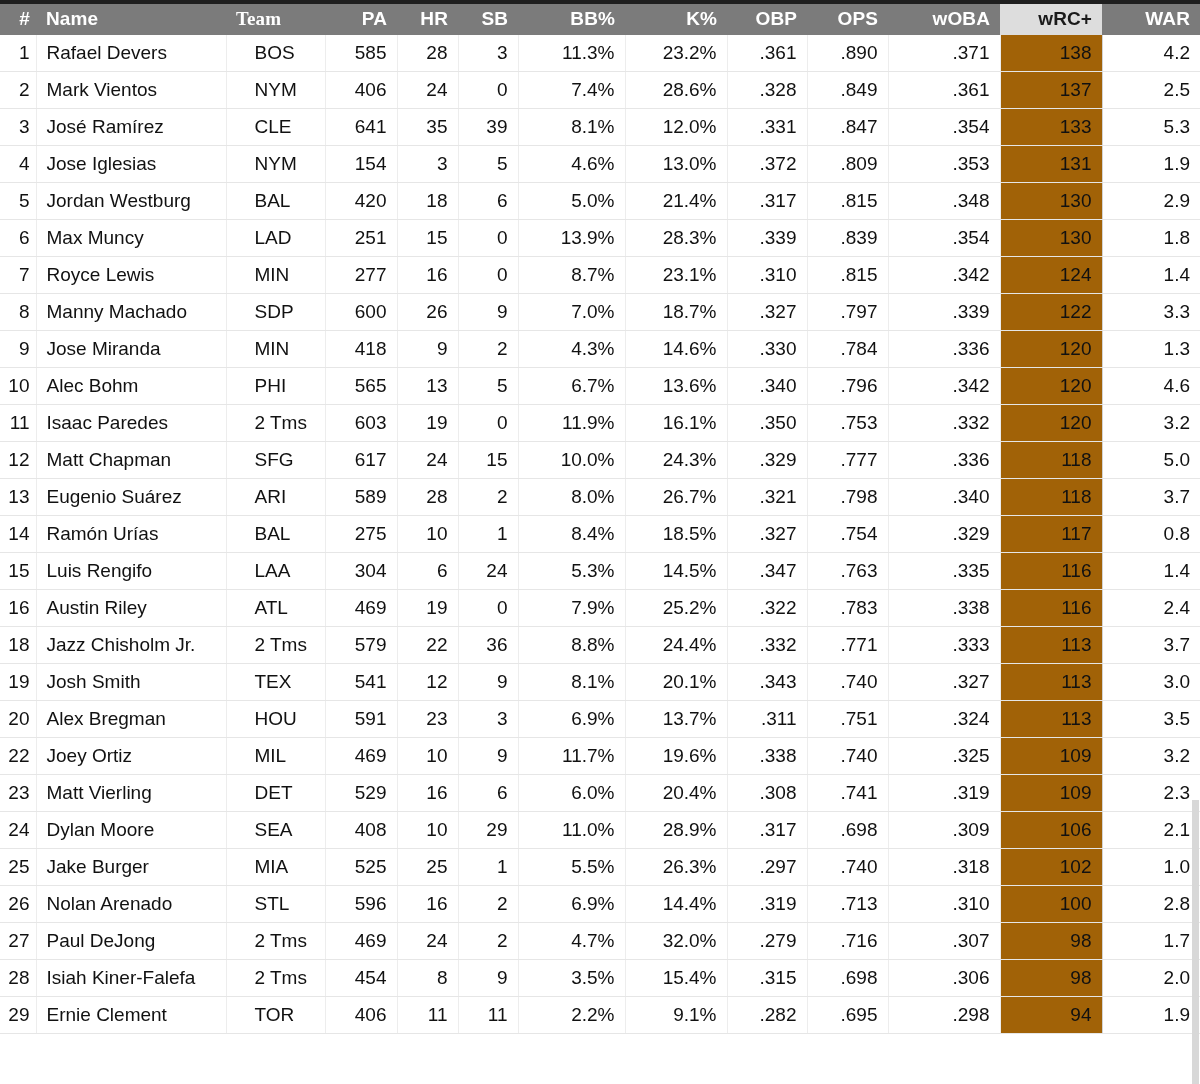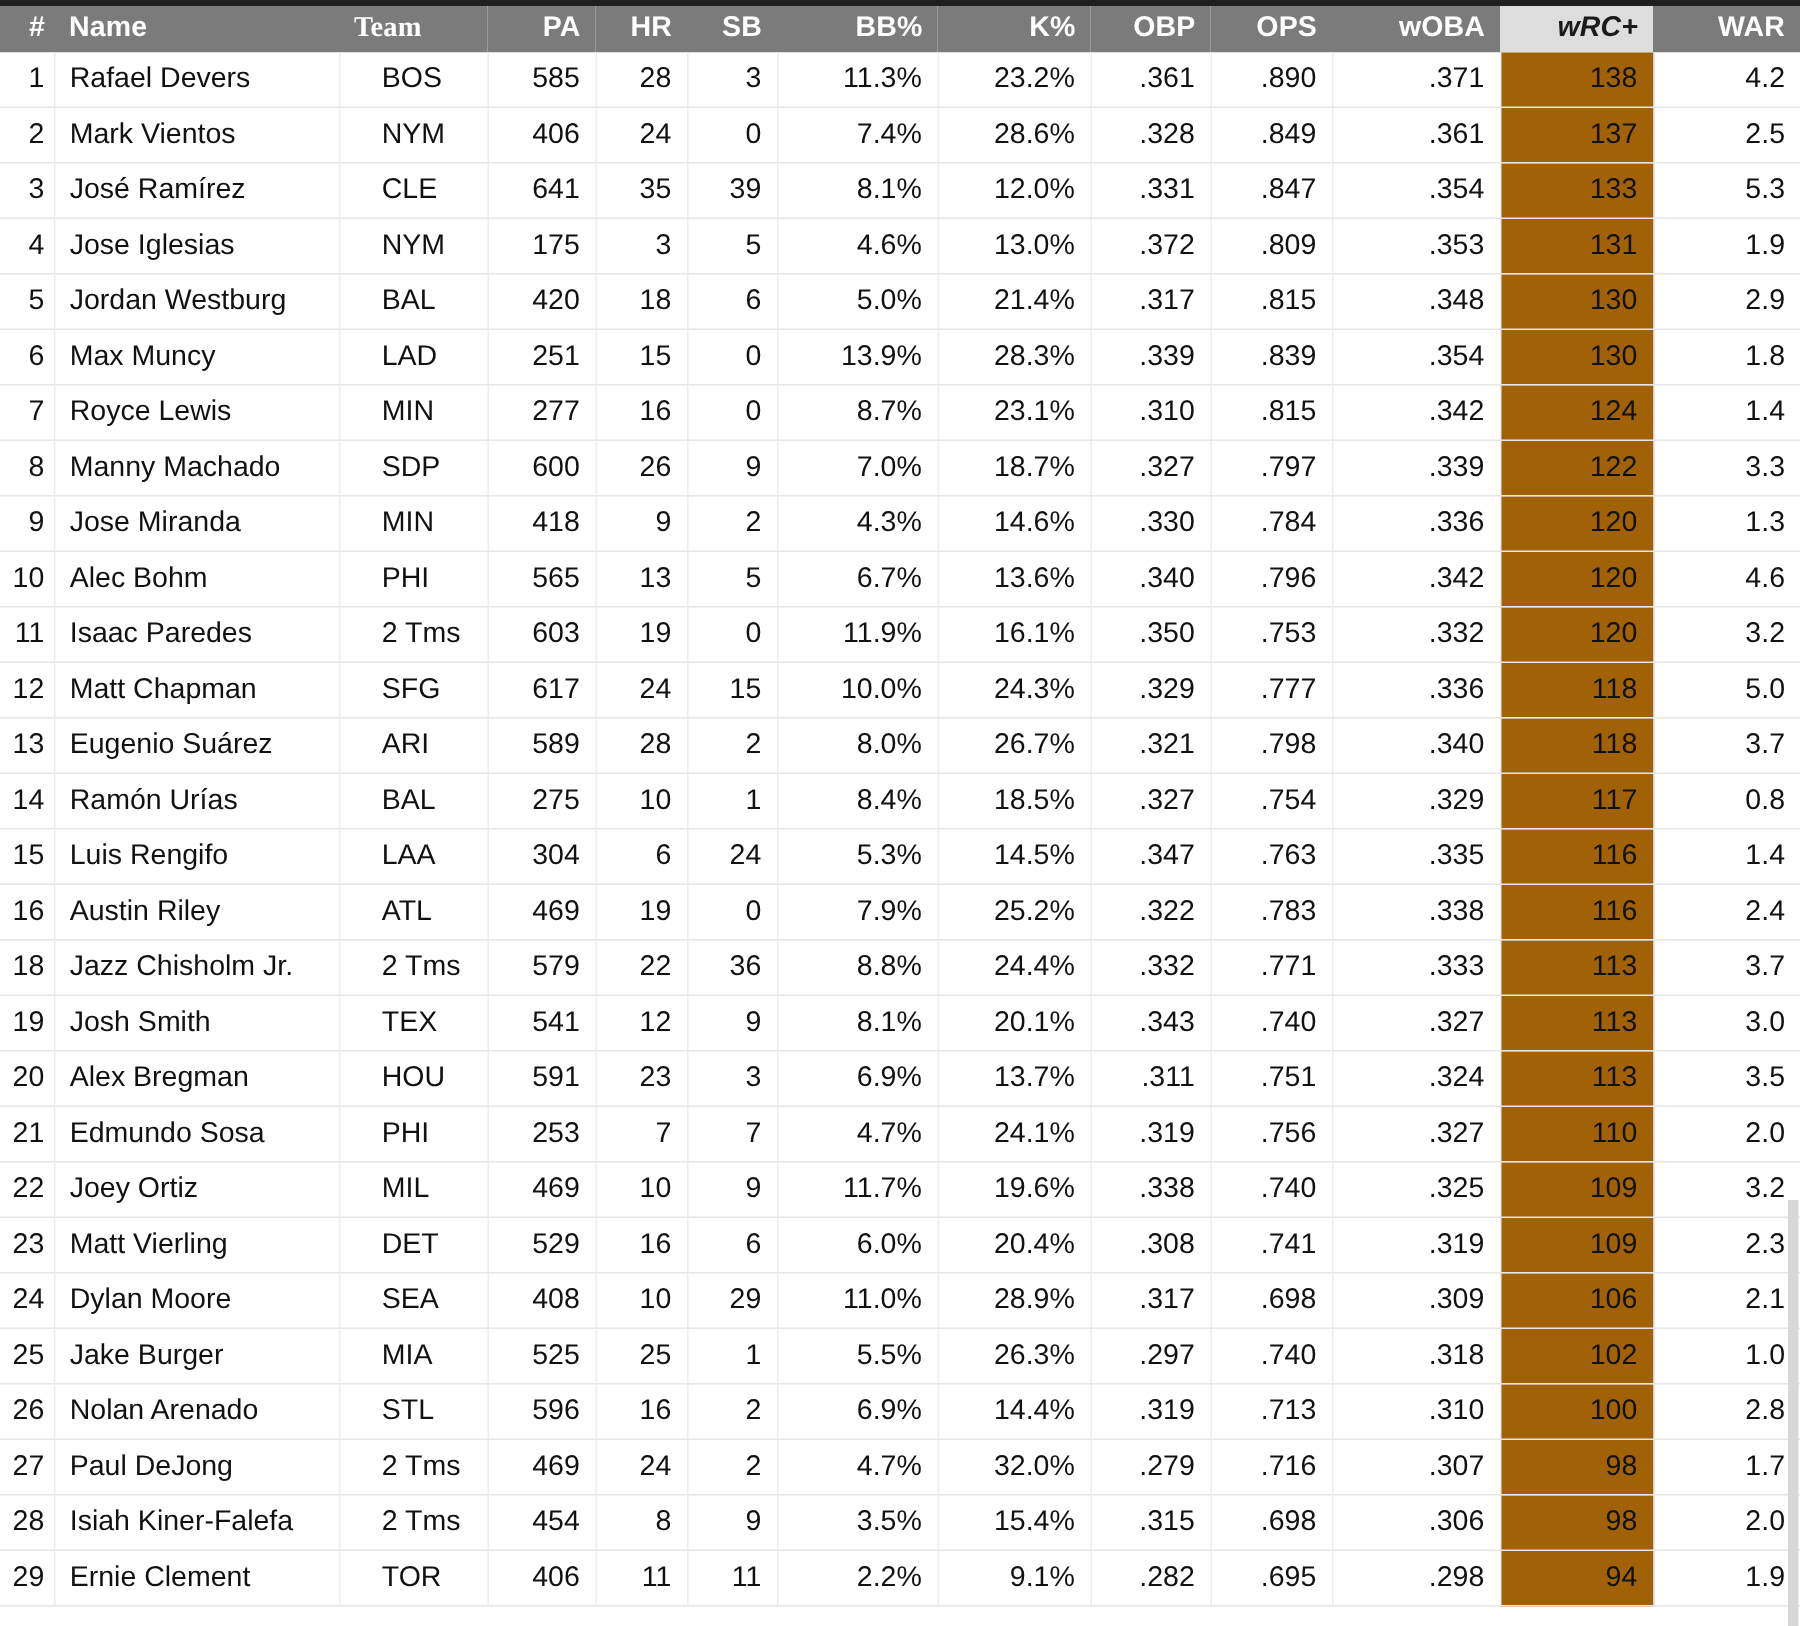--- a/index.html
+++ b/index.html
@@ -53,21 +53,20 @@
     vertical-align: middle;
     white-space: nowrap;
     letter-spacing: 0.1px;
   }
   table.stats thead th.col-rank { text-align: right; padding-right: 6px; }
   table.stats thead th.col-name { text-align: left; padding-left: 10px; }
   table.stats thead th.col-team { text-align: left; padding-left: 10px; font-family: Liberation Serif, serif; }
   table.stats thead th.hl {
     background: #dddddd;
     color: #1a1a1a;
-    font-style: italic;
   }
   table.stats tbody td {
     height: 35px;
     padding: 0 10px 1px 10px;
     text-align: right;
     vertical-align: middle;
     white-space: nowrap;
     color: #111111;
     border-bottom: 1px solid #e6e6e6;
     border-right: 1px solid #ededed;
@@ -195,21 +194,21 @@
             <td class="col-obp">.331</td>
             <td class="col-ops">.847</td>
             <td class="col-woba">.354</td>
             <td class="col-wrcp hl">133</td>
             <td class="col-war">5.3</td>
           </tr>
           <tr>
             <td class="col-rank">4</td>
             <td class="col-name">Jose Iglesias</td>
             <td class="col-team">NYM</td>
-            <td class="col-pa">175</td>
+            <td class="col-pa">154</td>
             <td class="col-hr">3</td>
             <td class="col-sb">5</td>
             <td class="col-bbpct">4.6%</td>
             <td class="col-kpct">13.0%</td>
             <td class="col-obp">.372</td>
             <td class="col-ops">.809</td>
             <td class="col-woba">.353</td>
             <td class="col-wrcp hl">131</td>
             <td class="col-war">1.9</td>
           </tr>
@@ -432,35 +431,20 @@
             <td class="col-sb">3</td>
             <td class="col-bbpct">6.9%</td>
             <td class="col-kpct">13.7%</td>
             <td class="col-obp">.311</td>
             <td class="col-ops">.751</td>
             <td class="col-woba">.324</td>
             <td class="col-wrcp hl">113</td>
             <td class="col-war">3.5</td>
           </tr>
           <tr>
-            <td class="col-rank">21</td>
-            <td class="col-name">Edmundo Sosa</td>
-            <td class="col-team">PHI</td>
-            <td class="col-pa">253</td>
-            <td class="col-hr">7</td>
-            <td class="col-sb">7</td>
-            <td class="col-bbpct">4.7%</td>
-            <td class="col-kpct">24.1%</td>
-            <td class="col-obp">.319</td>
-            <td class="col-ops">.756</td>
-            <td class="col-woba">.327</td>
-            <td class="col-wrcp hl">110</td>
-            <td class="col-war">2.0</td>
-          </tr>
-          <tr>
             <td class="col-rank">22</td>
             <td class="col-name">Joey Ortiz</td>
             <td class="col-team">MIL</td>
             <td class="col-pa">469</td>
             <td class="col-hr">10</td>
             <td class="col-sb">9</td>
             <td class="col-bbpct">11.7%</td>
             <td class="col-kpct">19.6%</td>
             <td class="col-obp">.338</td>
             <td class="col-ops">.740</td>

